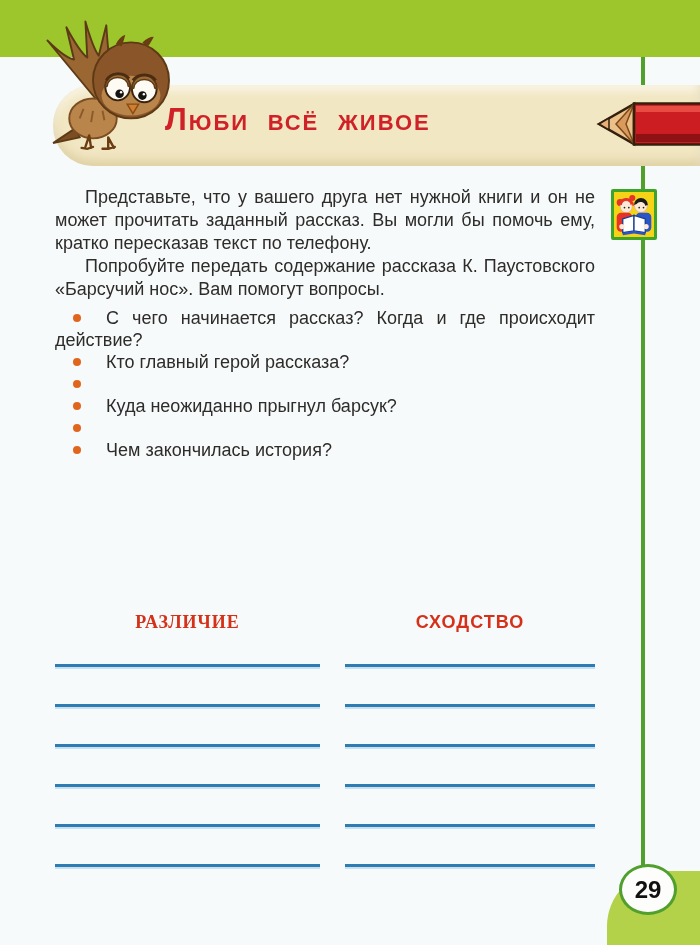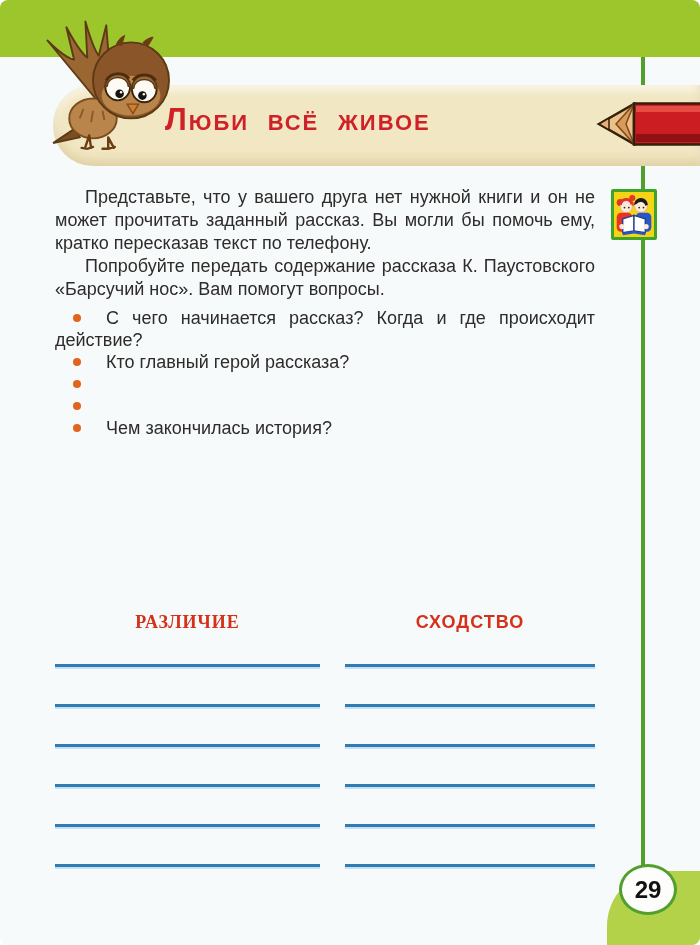--- a/index.html
+++ b/index.html
@@ -17,21 +17,20 @@
   html,body{margin:0;padding:0;}
   body{
     width:700px;height:945px;
     font-family:"Liberation Sans","DejaVu Sans",sans-serif;
     background:#fff;
   }
   .page{
     position:relative;width:700px;height:945px;overflow:hidden;
     background:var(--page-bg);
     color:var(--text-dark);
-    border-radius:8px;
   }
   
   .green-bar{
     position:absolute;left:0;top:0;width:700px;height:57px;
     background:var(--accent-green);
     z-index:1;
   }
   
   .vline{
     position:absolute;left:641px;top:57px;width:4px;height:813px;
@@ -192,20 +191,21 @@
   </div>
 
   <div class="content">
     <p>Представьте, что у вашего друга нет нужной книги и он не может прочитать заданный рассказ. Вы могли бы помочь ему, кратко пересказав текст по телефону.</p>
     <p>Попробуйте передать содержание рассказа К. Паустовского «Барсучий нос». Вам помогут вопросы.</p>
 
     <ul class="questions">
       <li><span class="dot"></span><span>С чего начинается рассказ? Когда и где происходит действие?</span></li>
       <li><span class="dot"></span><span>Кто главный герой рассказа?</span></li>
       <li><span class="dot"></span></li>
+      <li><span class="dot"></span><span>Куда неожиданно прыгнул барсук?</span></li>
       <li><span class="dot"></span></li>
       <li><span class="dot"></span><span>Чем закончилась история?</span></li>
     </ul>
 
   </div>
 
   <div class="columns">
     <div class="col col-left">
       <div class="col-header">РАЗЛИЧИЕ</div>
       <div>

